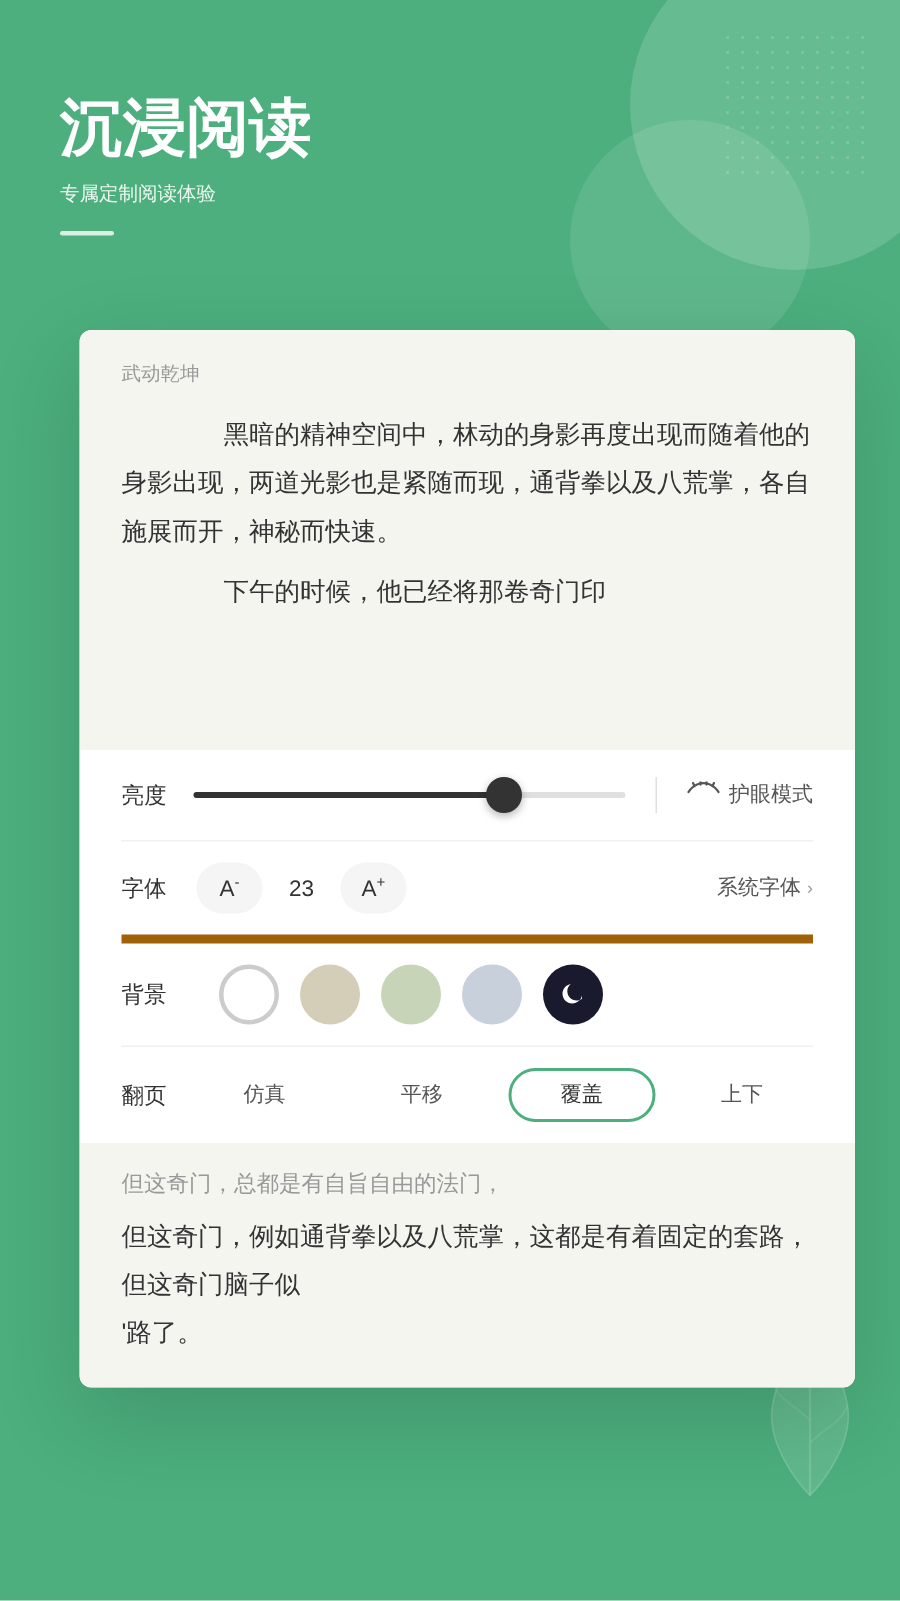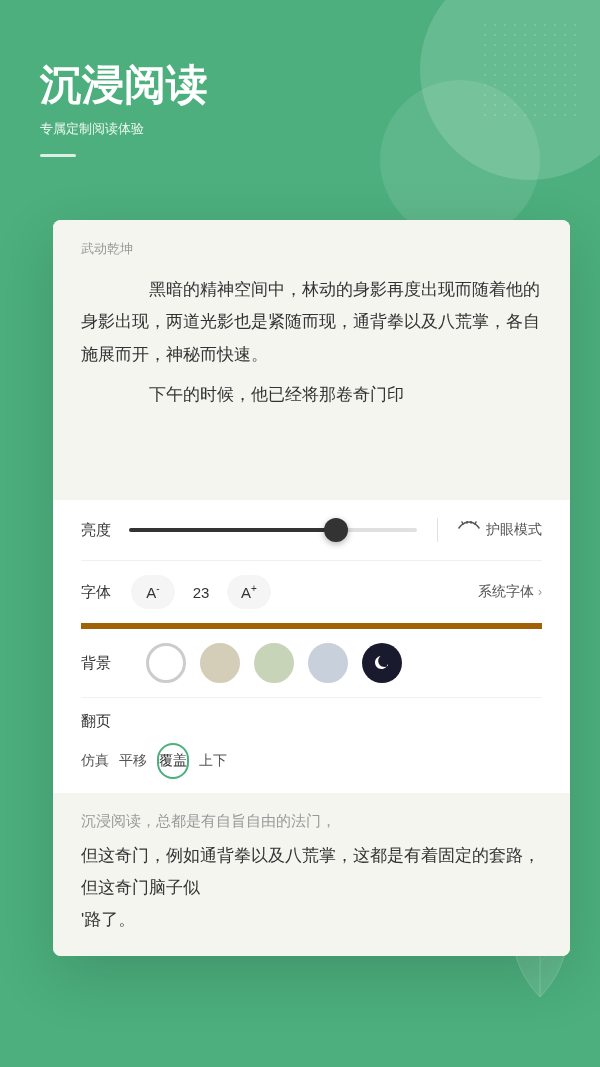--- a/index.html
+++ b/index.html
@@ -241,24 +241,23 @@
       display: flex;
       align-items: center;
       justify-content: center;
       font-size: 16px;
       flex-shrink: 0;
     }
 
     
     .page-row {
       display: flex;
-      align-items: flex-start;
+      align-items: center;
       padding: 14px 0;
       gap: 12px;
-      flex-direction: column;
     }
     .page-options {
       display: flex;
       align-items: center;
       gap: 10px;
       flex: 1;
     }
     .page-btn {
       flex: 1;
       height: 36px;
@@ -397,21 +396,21 @@
         <div class="page-btn">
           <span>上下</span>
         </div>
       </div>
     </div>
 
   </div>
 
   <div class="bottom-reading">
     <div class="bottom-text">
-      <p class="first-line">沉浸阅读，总都是有自旨自由的法门，</p>
+      <p class="first-line">但这奇门，总都是有自旨自由的法门，</p>
       <p>但这奇门，例如通背拳以及八荒掌，这都是有着固定的套路，但这奇门脑子似</p>
       <p>'路了。</p>
     </div>
   </div>
 
 </div>
 
 <svg class="leaf-decoration" viewBox="0 0 80 120" fill="none" xmlns="http://www.w3.org/2000/svg">
   <path d="M40 110 C40 110 10 80 15 50 C20 20 40 10 40 10 C40 10 60 20 65 50 C70 80 40 110 40 110Z" fill="rgba(255,255,255,0.3)" stroke="rgba(255,255,255,0.5)" stroke-width="1"></path>
   <path d="M40 110 L40 10" stroke="rgba(255,255,255,0.4)" stroke-width="1.5"></path>

